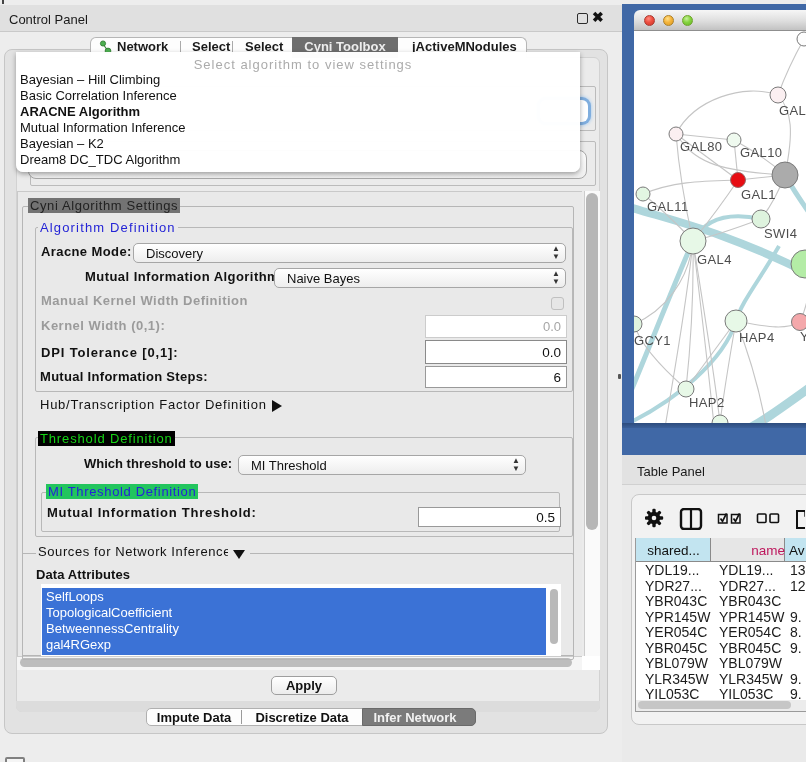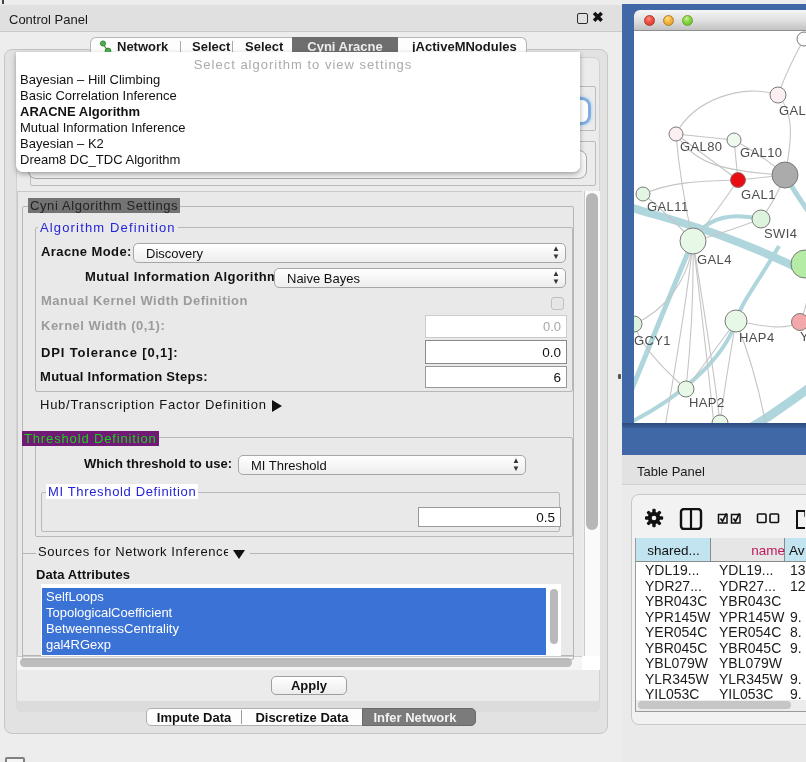--- a/index.html
+++ b/index.html
@@ -229,48 +229,49 @@
 <div class="abs" style="left:425px;top:345px;width:136px;text-align:right;font-size:13.5px;color:#111;">0.0</div>
 
 <div class="abs" style="left:40px;top:369px;font-size:13px;font-weight:bold;letter-spacing:0.3px;color:#111;">Mutual Information Steps:</div>
 <div class="abs" style="left:425px;top:366px;width:142px;height:22px;background:#fff;border:1px solid #999;"></div>
 <div class="abs" style="left:425px;top:370px;width:136px;text-align:right;font-size:13.5px;color:#111;">6</div>
 
 <div class="abs" style="left:40px;top:397px;font-size:13px;letter-spacing:0.75px;color:#111;">Hub/Transcription Factor Definition</div>
 <div class="abs" style="left:272px;top:400px;width:0;height:0;border-left:10px solid #111;border-top:6.5px solid transparent;border-bottom:6.5px solid transparent;"></div>
 
 <div class="abs" style="left:35px;top:437px;width:538px;height:100px;border:1px solid #b8b8b8;border-radius:2px;"></div>
-<div class="abs" style="left:22px;top:431px;background:#701a75;padding:0 2px;font-size:13px;letter-spacing:0.85px;color:#15d415;">Threshold Definition</div>
+<div class="abs" style="left:38px;top:431px;background:#000000;padding:0 2px;font-size:13px;letter-spacing:0.85px;color:#15d415;">Threshold Definition</div>
 
 <div class="abs" style="left:84px;top:456px;font-size:13px;font-weight:bold;letter-spacing:0px;color:#111;">Which threshold to use:</div>
 <div class="abs" style="left:238px;top:455px;width:288px;height:20px;border:1px solid #a6a6a6;border-radius:5px;background:linear-gradient(180deg,#fff,#ededed);"></div>
 <div class="abs" style="left:251px;top:458px;font-size:13px;color:#111;">MI Threshold</div>
 <div class="abs" style="left:512px;top:457px;font-size:8px;color:#333;line-height:8px;">▲<br>▼</div>
 
 <div class="abs" style="left:41px;top:492px;width:519px;height:40px;border:1px solid #b8b8b8;border-radius:2px;"></div>
-<div class="abs" style="left:46px;top:484px;background:#ffffff;padding:0 2px;font-size:13px;letter-spacing:0.65px;color:#2424d6;">MI Threshold Definition</div>
-
+<div class="abs" style="left:46px;top:484px;background:#22c55e;padding:0 2px;font-size:13px;letter-spacing:0.65px;color:#2424d6;">MI Threshold Definition</div>
+
+<div class="abs" style="left:47px;top:505px;font-size:13px;font-weight:bold;letter-spacing:0.75px;color:#111;">Mutual Information Threshold:</div>
 <div class="abs" style="left:418px;top:507px;width:143px;height:20px;background:#fff;border:1px solid #999;"></div>
 <div class="abs" style="left:418px;top:510px;width:137px;text-align:right;font-size:13.5px;color:#111;">0.5</div>
 
 <div class="abs" style="left:22px;top:553px;width:552px;height:103px;border:1px solid #b6b6b6;border-top-right-radius:2px;"></div>
 <div class="abs" style="left:36px;top:544px;background:#e9e9e9;padding:0 2px;font-size:13px;letter-spacing:0.6px;color:#111;">Sources for Network Inference</div>
 <div class="abs" style="left:228px;top:548px;width:22px;height:11px;background:#e9e9e9;"></div>
 <div class="abs" style="left:233px;top:550px;width:0;height:0;border-top:9px solid #111;border-left:6.5px solid transparent;border-right:6.5px solid transparent;"></div>
 <div class="abs" style="left:36px;top:567px;font-size:13px;font-weight:bold;letter-spacing:0.1px;color:#111;">Data Attributes</div>
 
 <div class="abs" style="left:41px;top:584px;width:520px;height:72px;background:#fff;"></div>
 <div class="abs" style="left:42px;top:588px;width:504px;height:67px;background:#3b72d6;"></div>
 <div class="abs" style="left:46px;top:589px;font-size:13px;line-height:16.1px;color:#fff;white-space:pre;">SelfLoops
 TopologicalCoefficient
 BetweennessCentrality
 gal4RGexp</div>
 <div class="abs" style="left:550px;top:589px;width:8px;height:55px;background:#b9b9b9;border-radius:4px;"></div>
 
-<div class="abs" style="left:271px;top:676px;width:76px;height:19px;background:linear-gradient(180deg,#fff,#ececec);border:1px solid #9e9e9e;border-radius:5px;text-align:center;font-size:13px;font-weight:600;color:#111;line-height:17px;">Apply</div>
+<div class="abs" style="left:271px;top:676px;width:66px;height:19px;background:linear-gradient(180deg,#fff,#ececec);border:1px solid #9e9e9e;border-radius:5px;text-align:center;font-size:13px;font-weight:600;color:#111;line-height:17px;">Apply</div>
 
 <div class="abs" style="left:146px;top:708px;width:330px;height:18px;background:#fdfdfd;border:1px solid #b0b0b0;border-radius:5px;"></div>
 <div class="abs" style="left:362px;top:708px;width:114px;height:18px;background:#7b7b7b;border:1px solid #6a6a6a;border-radius:0 5px 5px 0;"></div>
 <div class="abs" style="left:241px;top:710px;width:1px;height:14px;background:#9a9a9a;"></div>
 <div class="abs" style="left:146px;top:710px;width:96px;text-align:center;font-size:13px;font-weight:bold;color:#111;">Impute Data</div>
 <div class="abs" style="left:242px;top:710px;width:120px;text-align:center;font-size:13px;font-weight:bold;color:#111;">Discretize Data</div>
 <div class="abs" style="left:362px;top:710px;width:106px;text-align:center;font-size:13px;font-weight:bold;color:#f2f2f2;">Infer Network</div>
 
 <div class="abs" style="left:90px;top:37px;width:437px;height:21px;background:#fdfdfd;border:1px solid #b6b6b6;border-bottom:none;border-radius:6px 6px 0 0;"></div>
 <div class="abs" style="left:292px;top:37px;width:106px;height:21px;background:#6e6e6e;"></div>
@@ -279,21 +280,21 @@
 <div class="abs" style="left:99px;top:40px;width:14px;height:15px;">
 <svg width="14" height="15" viewBox="0 0 14 15">
   <line x1="4" y1="4" x2="9" y2="11" stroke="#3a8b3a" stroke-width="1.2"></line>
   <circle cx="4" cy="3.5" r="2.6" fill="#4caf50" stroke="#2c7a2c" stroke-width="0.8"></circle>
   <circle cx="9" cy="11" r="2.9" fill="#4caf50" stroke="#2c7a2c" stroke-width="0.8"></circle>
 </svg>
 </div>
 <div class="abs" style="left:117px;top:39px;font-size:13px;font-weight:bold;color:#1a1a1a;">Network</div>
 <div class="abs" style="left:192px;top:39px;font-size:13px;font-weight:bold;color:#1a1a1a;">Select</div>
 <div class="abs" style="left:245px;top:39px;font-size:13px;font-weight:bold;color:#1a1a1a;">Select</div>
-<div class="abs" style="left:292px;top:39px;width:106px;text-align:center;font-size:13px;font-weight:bold;color:#ededed;">Cyni Aracne</div>
+<div class="abs" style="left:292px;top:39px;width:106px;text-align:center;font-size:13px;font-weight:bold;color:#ededed;">Cyni Toolbox</div>
 <div class="abs" style="left:412px;top:39px;font-size:13px;font-weight:bold;color:#1a1a1a;">jActiveMNodules</div>
 
 <div class="abs" style="left:16px;top:52px;width:564px;height:120px;background:rgba(255,255,255,0.98);border-radius:0 0 7px 7px;box-shadow:0 2px 5px rgba(0,0,0,0.35);"></div>
 <div class="abs" style="left:21px;top:57px;width:564px;text-align:center;font-size:13px;letter-spacing:1px;color:#ababab;">Select algorithm to view settings</div>
 <div class="abs" style="left:20px;top:72px;font-size:13px;line-height:16px;color:#111;white-space:pre;">Bayesian – Hill Climbing
 Basic Correlation Inference
 <b>ARACNE Algorithm</b>
 Mutual Information Inference
 Bayesian – K2
 Dream8 DC_TDC Algorithm</div>

